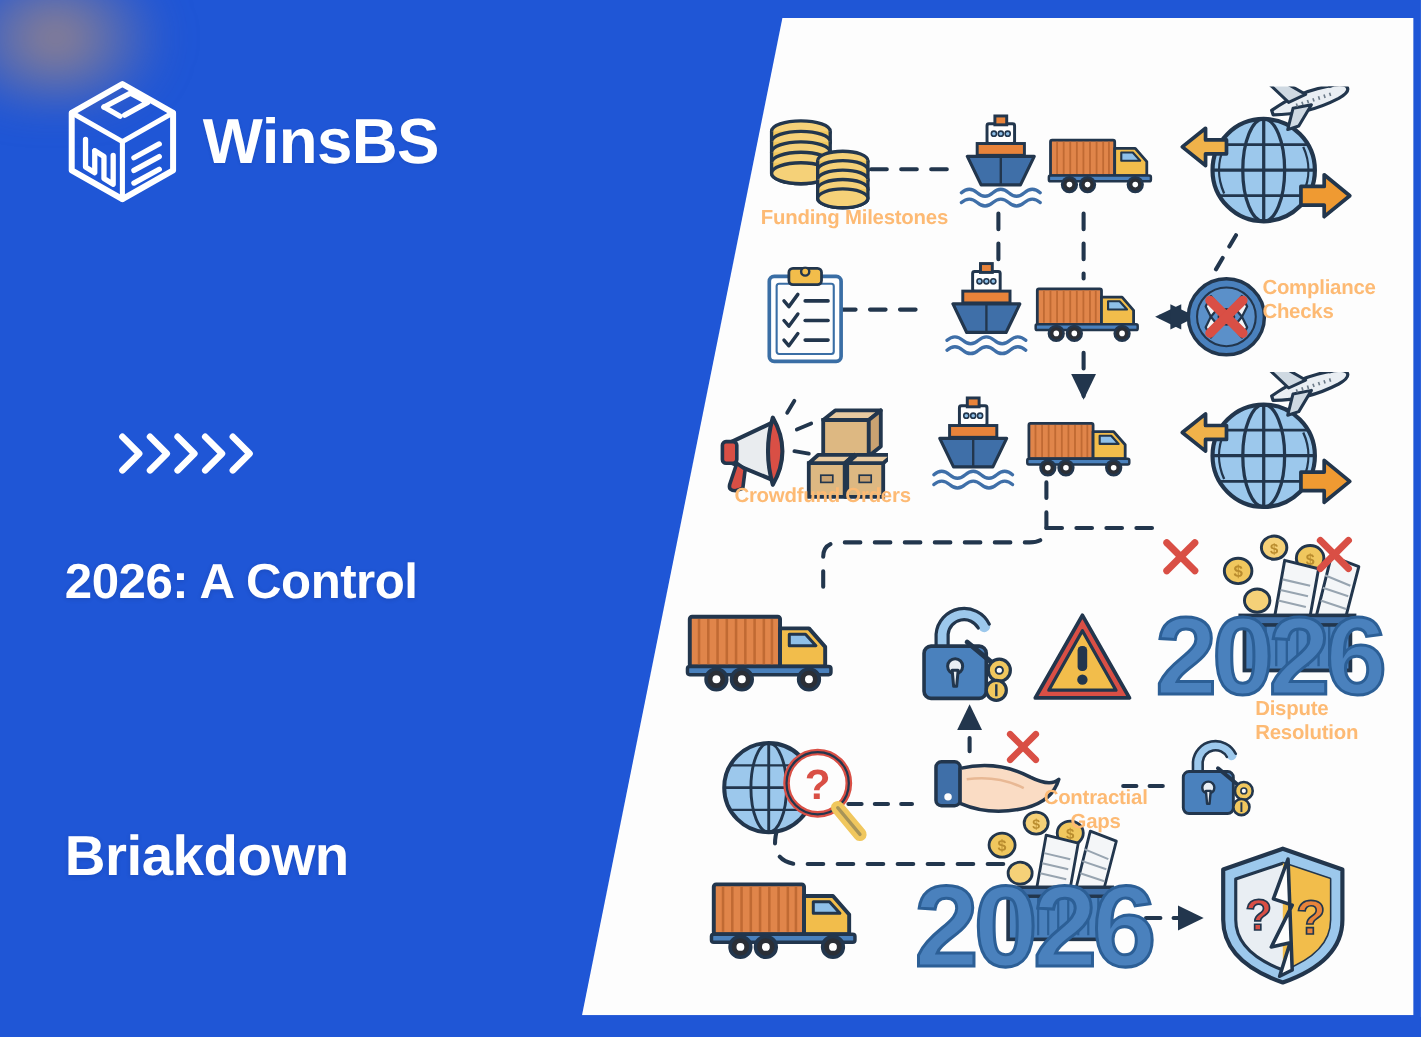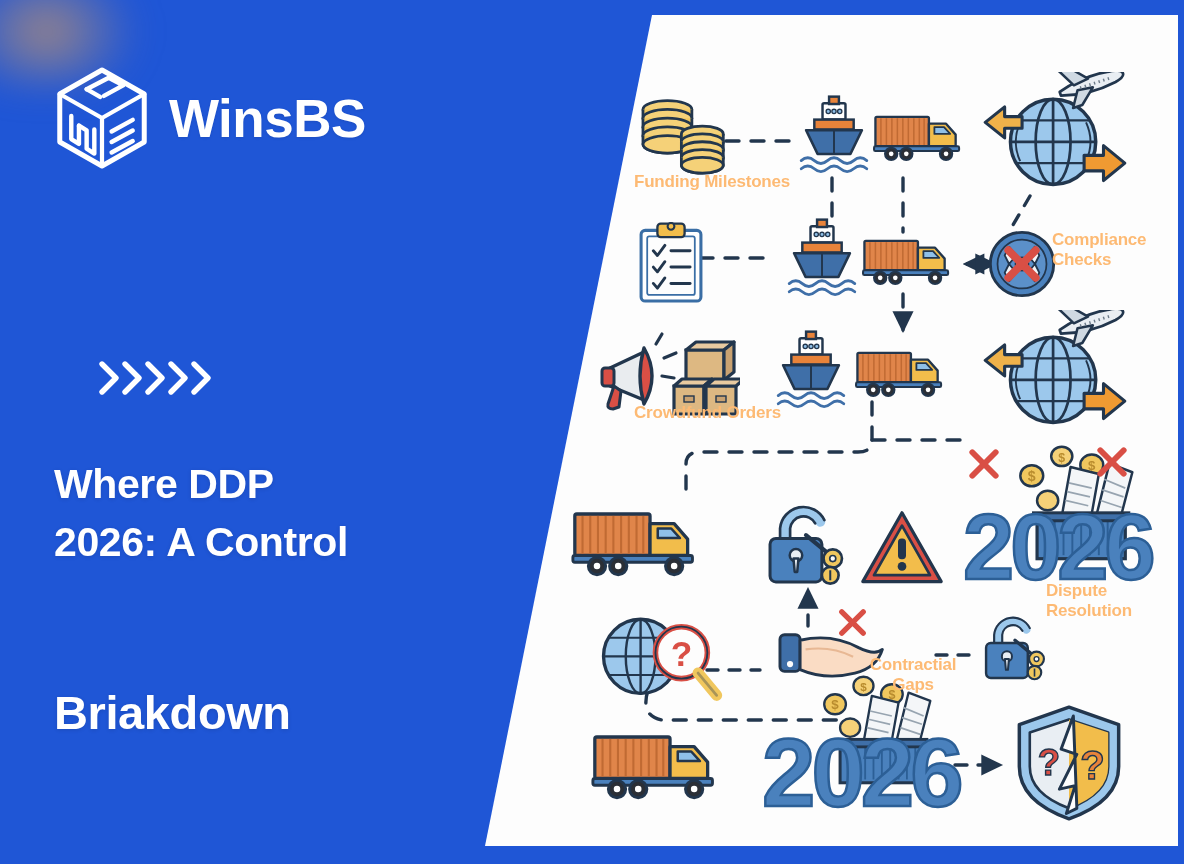--- a/index.html
+++ b/index.html
@@ -466,21 +466,21 @@
       <use href="#sym-shield-question" x="1009" y="702" width="120" height="122"></use>
     </g>
   </svg>
 
   <div class="ig">
     <div class="cap" style="left:634px; top:172px;">Funding Milestones</div>
 
     <div class="cap" style="left:1052px; top:230px;">Compliance
 Checks</div>
 
-    <div class="cap" style="left:634px; top:403px;">Crowdfund Orders</div>
+    <div class="cap" style="left:612px; top:403px;">Crowdfund Orders</div>
 
     <div class="cap" style="left:868px; top:615px; text-align:center; width:90px;margin-top:40px;">Contractial
 Gaps</div>
 
     <div class="cap" style="left:1046px; top:581px;">Dispute
 Resolution</div>
 
     <div class="year" style="left:963px; top:495px; font-size:92px;">2026</div>
 
     <div class="year" style="left:762px; top:718px; font-size:96px;">2026</div>
@@ -531,20 +531,19 @@
       <g stroke="#ffffff" stroke-width="5.4" fill="none" stroke-linecap="round" stroke-linejoin="round">
         <path d="M4 10 L18 24 L4 38"></path>
         <path d="M27 10 L41 24 L27 38"></path>
         <path d="M50 10 L64 24 L50 38"></path>
         <path d="M73 10 L87 24 L73 38"></path>
         <path d="M96 10 L110 24 L96 38"></path>
       </g>
     </svg>
 
     <div class="headline">
-      <span class="l2">Where DDP</span>
       <span class="l2">2026: A Control</span>
     </div>
 
     <div class="subline">Briakdown</div>
   </div>
 
 </div>
 
 </body></html>

